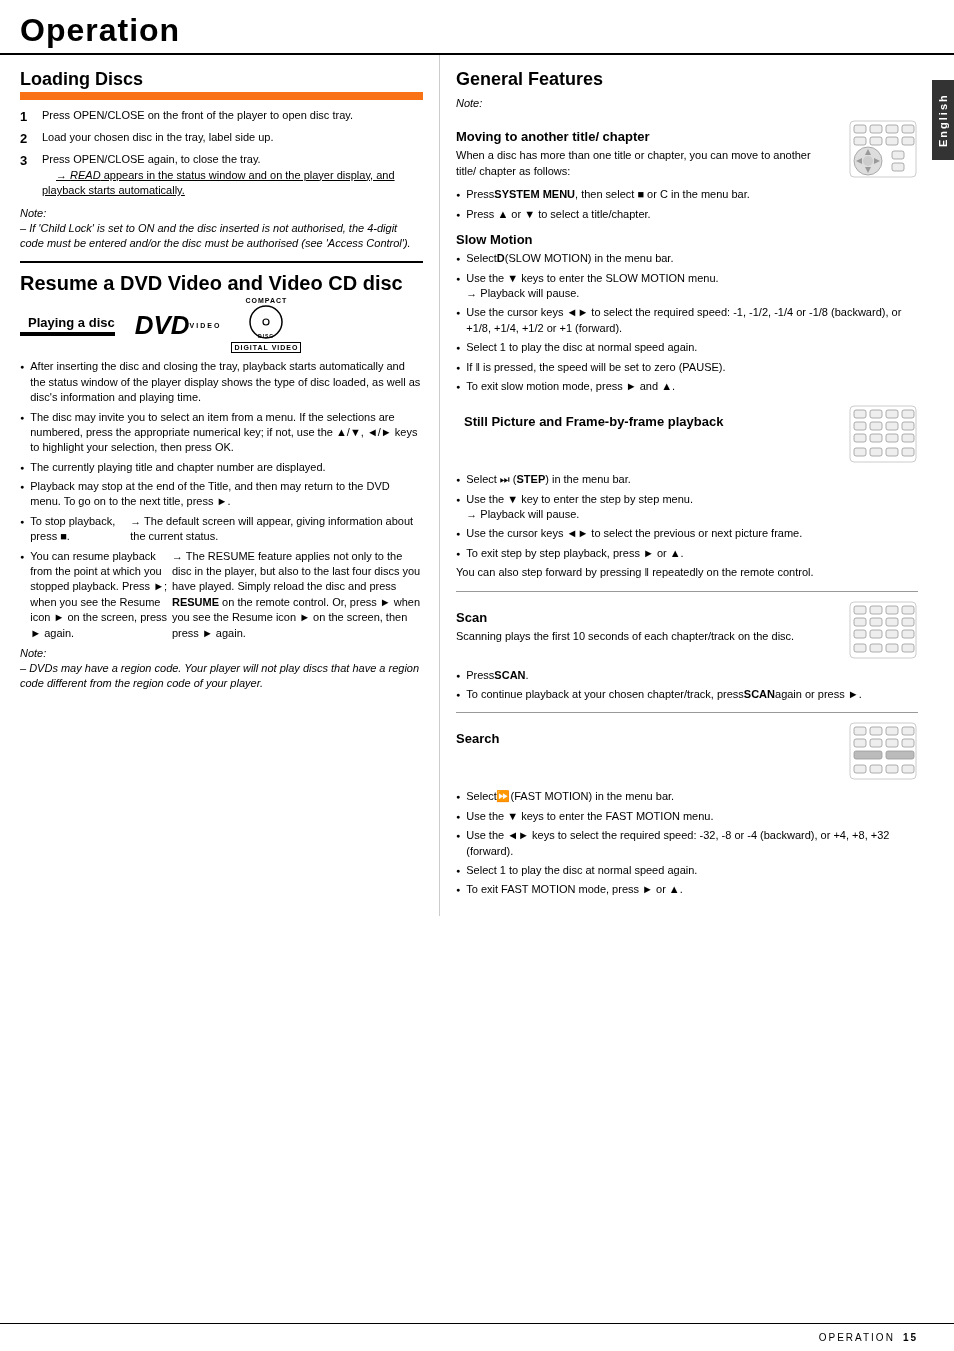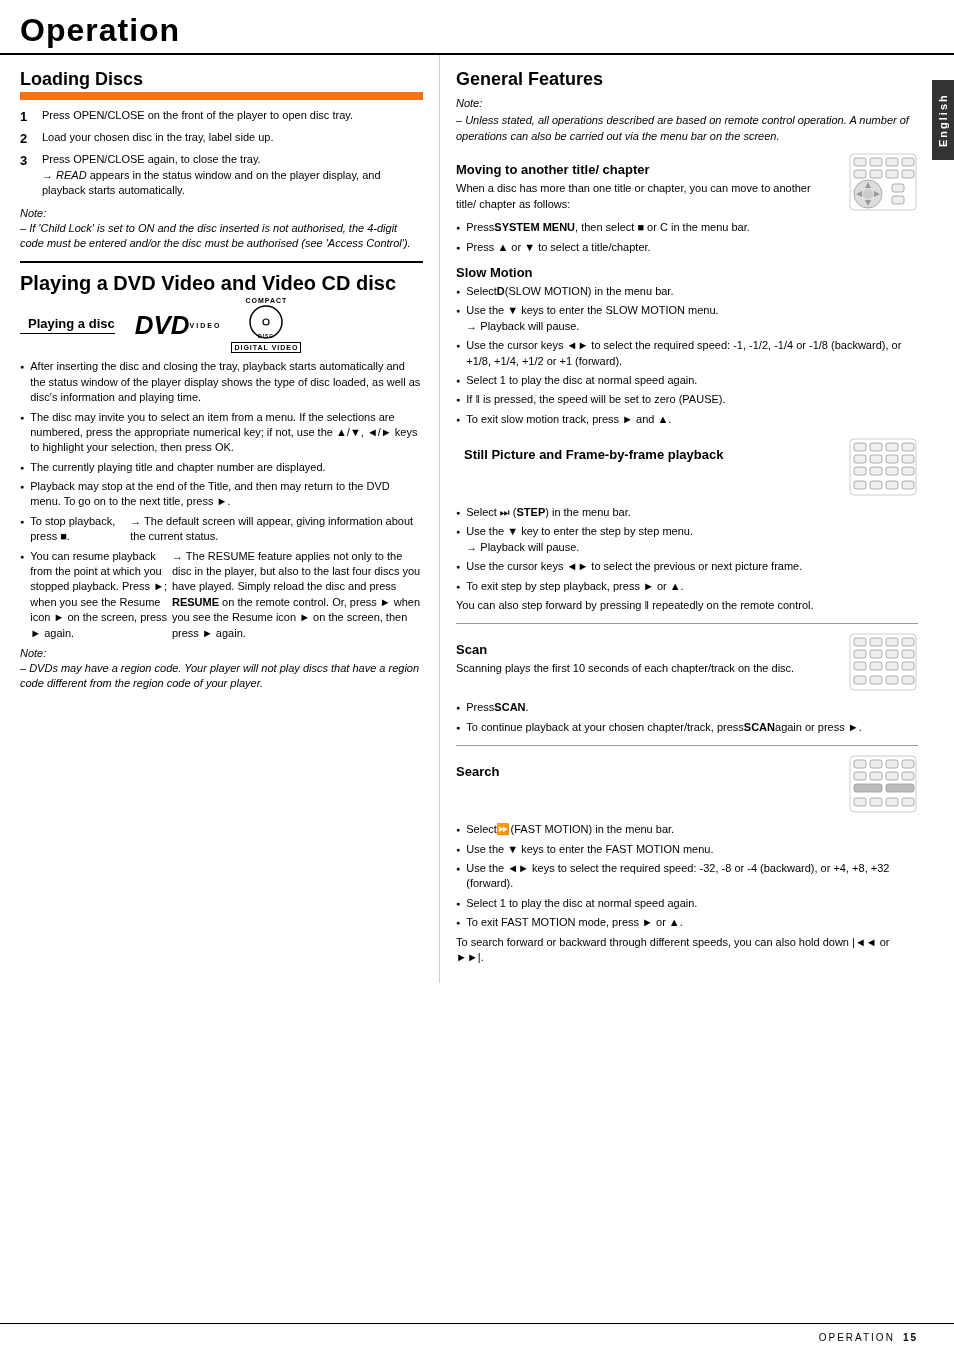--- a/index.html
+++ b/index.html
@@ -138,21 +138,21 @@
     
     .playing-disc-header {
       display: flex;
       align-items: center;
       margin-bottom: 6px;
       gap: 10px;
     }
     .playing-disc-title {
       font-size: 13px;
       font-weight: bold;
-      border-bottom: 1px solid #000000;
+      border-bottom: 4px solid #000000;
       padding-bottom: 2px;
       min-width: 80px;
       padding-left: 8px;
     }
     
     .dvd-logo-area {
       display: flex;
       align-items: center;
       gap: 6px;
       margin-left: 10px;
@@ -242,37 +242,37 @@
             <span class="num">1</span>
             <span>Press OPEN/CLOSE on the front of the player to open disc tray.</span>
           </li>
           <li>
             <span class="num">2</span>
             <span>Load your chosen disc in the tray, label side up.</span>
           </li>
           <li>
             <span class="num">3</span>
             <span>Press OPEN/CLOSE again, to close the tray.<br>
-              <span style="margin-left:0;">→ <i>READ</i> appears in the status window and on the player display, and playback starts automatically.</span>
+              <span style="margin-left:14px;text-decoration:underline;">→ <i>READ</i> appears in the status window and on the player display, and playback starts automatically.</span>
             </span>
           </li>
         </ol>
         <div class="note-block">
           <span class="note-label"><i>Note:</i></span>
           <div class="note-text">
             – If 'Child Lock' is set to ON and the disc inserted is not authorised, the 4-digit code must be entered and/or the disc must be authorised (see 'Access Control').
           </div>
         </div>
       </div>
 
       <hr class="section-divider">
 
       <div>
         <div class="playing-dvd-title">
-          Playing a DVD Video and Video CD disc
+          Resume a DVD Video and Video CD disc
         </div>
 
         <div class="playing-disc-header">
           <div>
             <div class="playing-disc-title">Playing a disc</div>
           </div>
 
           <div class="dvd-logo-area">
             <div style="display:flex;flex-direction:row;align-items:center;">
               <div style="font-size:26px;font-weight:900;font-style:italic;line-height:1;">DVD</div>
@@ -318,21 +318,20 @@
       </div>
 
     </div>
 
     <div class="right-column">
 
       <div>
         <div class="section-title-right">General Features</div>
         <div class="right-note">
           <span class="note-label"><i>Note:</i></span>
-          <span><i> – Unless stated, all operations described are based on remote control operation. A number of operations can also be carried out via the menu bar on the screen.</i></span>
         </div>
       </div>
 
       <div>
         <div style="display:flex;align-items:flex-start;gap:8px;">
           <div style="flex:1;">
             <div class="subsection-title">Moving to another title/ chapter</div>
             <p>When a disc has more than one title or chapter, you can move to another title/ chapter as follows:</p>
           </div>
 
@@ -369,21 +368,21 @@
       </div>
 
       <div class="slow-motion-section">
         <div class="subsection-title">Slow Motion</div>
         <ul class="bullet-list">
           <li>Select <b>D</b> (SLOW MOTION) in the menu bar.</li>
           <li>Use the ▼ keys to enter the SLOW MOTION menu.<br>→ Playback will pause.</li>
           <li>Use the cursor keys ◄► to select the required speed: -1, -1/2, -1/4 or -1/8 (backward), or +1/8, +1/4, +1/2 or +1 (forward).</li>
           <li>Select 1 to play the disc at normal speed again.</li>
           <li>If ‖ is pressed, the speed will be set to zero (PAUSE).</li>
-          <li>To exit slow motion track, press ► and ▲.</li>
+          <li>To exit slow motion mode, press ► and ▲.</li>
         </ul>
       </div>
 
       <div class="still-picture-section">
         <div style="display:flex;align-items:flex-start;gap:8px;">
           <div style="flex:1;margin-left:8px;">
             <div class="subsection-title">Still Picture and Frame-by-frame playback</div>
           </div>
 
           <div class="remote-svg-container">
@@ -480,21 +479,20 @@
             </svg>
           </div>
         </div>
         <ul class="bullet-list">
           <li>Select <b>⏩</b> (FAST MOTION) in the menu bar.</li>
           <li>Use the ▼ keys to enter the FAST MOTION menu.</li>
           <li>Use the ◄► keys to select the required speed: -32, -8 or -4 (backward), or +4, +8, +32 (forward).</li>
           <li>Select 1 to play the disc at normal speed again.</li>
           <li>To exit FAST MOTION mode, press ► or ▲.</li>
         </ul>
-        <p>To search forward or backward through different speeds, you can also hold down |◄◄ or ►►|.</p>
       </div>
 
     </div>
 
   </div>
 
   <div class="bottom-bar">
     <span>Operation</span>
     <span class="page-num">15</span>
   </div>

